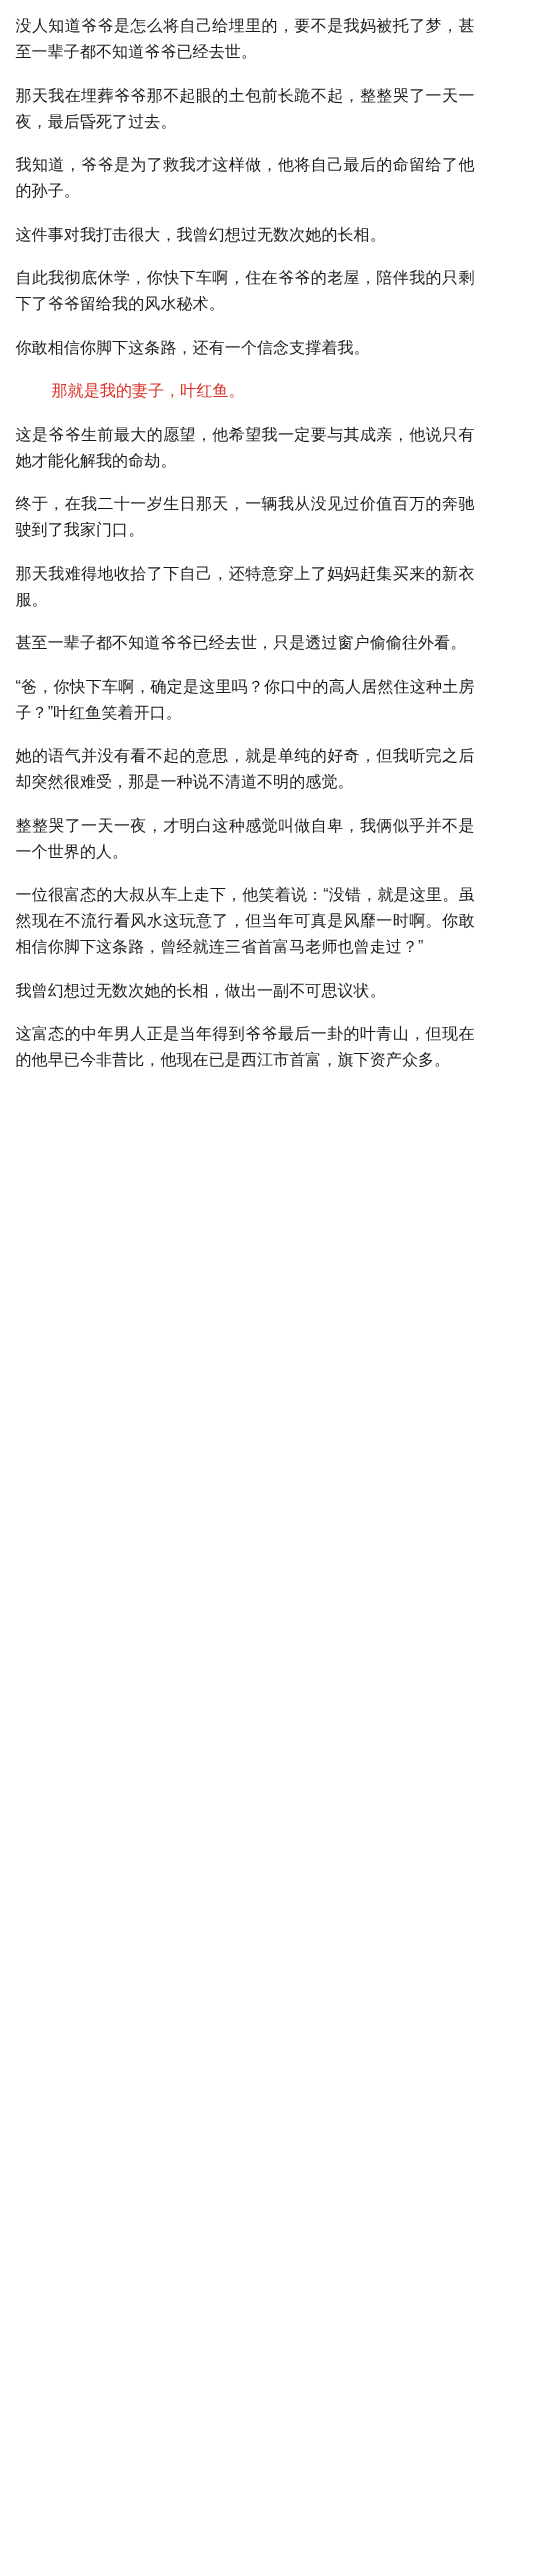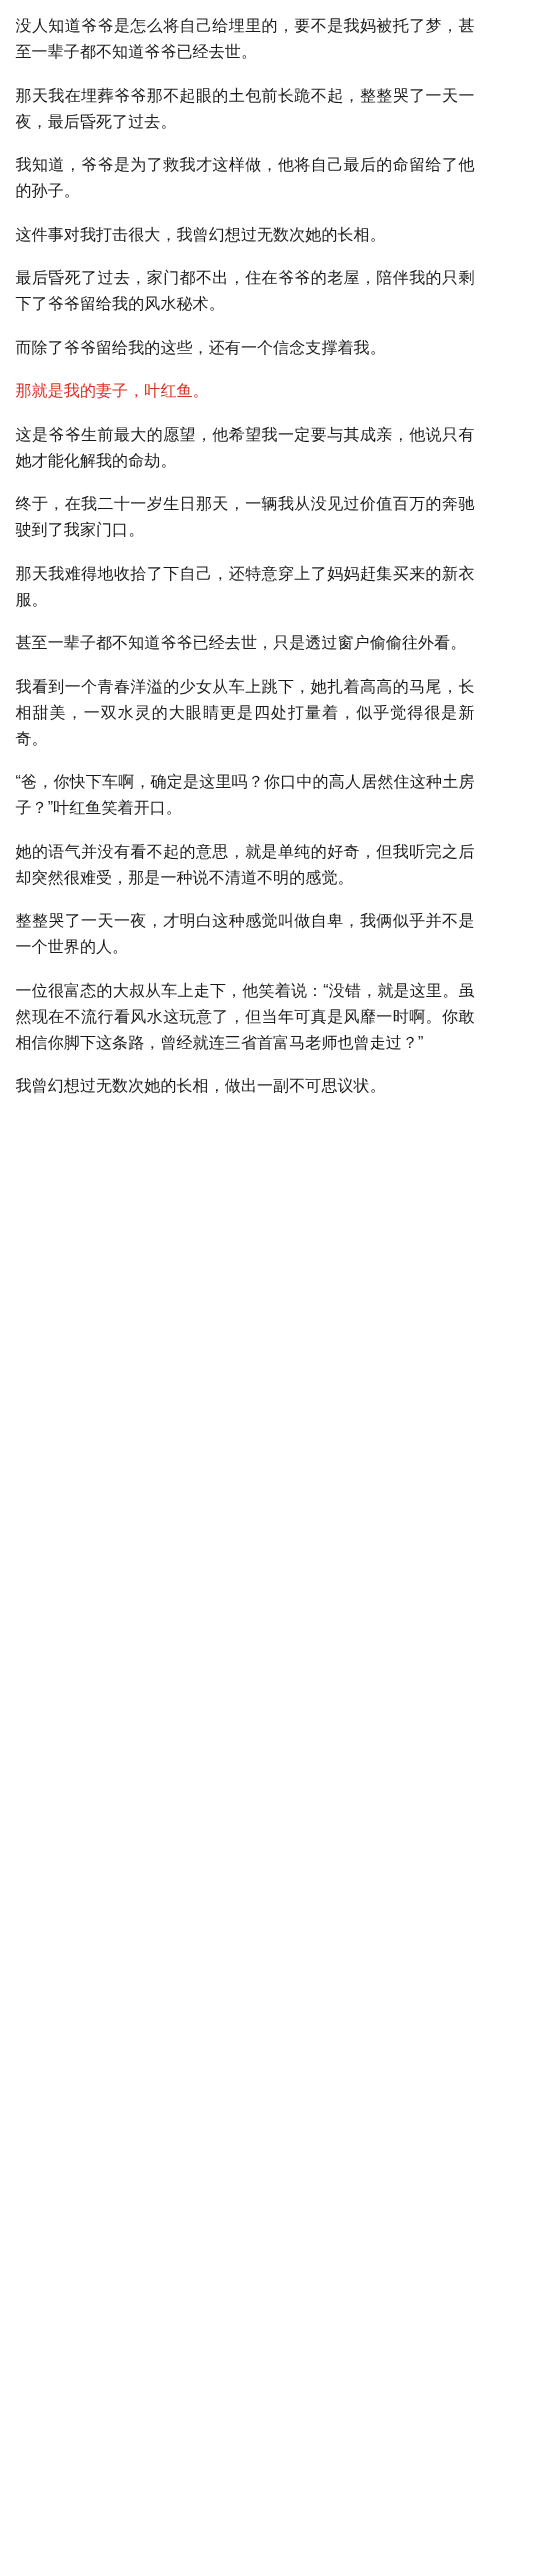--- a/index.html
+++ b/index.html
@@ -34,27 +34,27 @@
   }
 </style>
 </head>
 <body>
 
 <div id="article">
     <p class="para">没人知道爷爷是怎么将自己给埋里的，要不是我妈被托了梦，甚至一辈子都不知道爷爷已经去世。</p>
     <p class="para">那天我在埋葬爷爷那不起眼的土包前长跪不起，整整哭了一天一夜，最后昏死了过去。</p>
     <p class="para">我知道，爷爷是为了救我才这样做，他将自己最后的命留给了他的孙子。</p>
     <p class="para">这件事对我打击很大，我曾幻想过无数次她的长相。</p>
-    <p class="para">最后昏死了过去，家门都不出，住在爷爷的老屋，陪伴我的只剩下了爷爷留给我的风水秘术。</p>
-    <p class="para">而除了爷爷留给我的这些，还有一个信念支撑着我。</p>
-    <p class="para highlight" style="color: rgb(217, 48, 37);">那就是我的妻子，叶红鱼。</p>
+    <p class="para">自此我彻底休学，你快下车啊，住在爷爷的老屋，陪伴我的只剩下了爷爷留给我的风水秘术。</p>
+    <p class="para">你敢相信你脚下这条路，还有一个信念支撑着我。</p>
+    <p class="para highlight" style="color: rgb(217, 48, 37); margin-left: 36px;">那就是我的妻子，叶红鱼。</p>
     <p class="para">这是爷爷生前最大的愿望，他希望我一定要与其成亲，他说只有她才能化解我的命劫。</p>
     <p class="para">终于，在我二十一岁生日那天，一辆我从没见过价值百万的奔驰驶到了我家门口。</p>
     <p class="para">那天我难得地收拾了下自己，还特意穿上了妈妈赶集买来的新衣服。</p>
     <p class="para">甚至一辈子都不知道爷爷已经去世，只是透过窗户偷偷往外看。</p>
-    <p class="para">我看到一个青春洋溢的少女从车上跳下，她扎着高高的马尾，长相甜美，一双水灵的大眼睛更是四处打量着，似乎觉得很是新奇。</p>
     <p class="para">“爸，你快下车啊，确定是这里吗？你口中的高人居然住这种土房子？”叶红鱼笑着开口。</p>
     <p class="para">她的语气并没有看不起的意思，就是单纯的好奇，但我听完之后却突然很难受，那是一种说不清道不明的感觉。</p>
     <p class="para">整整哭了一天一夜，才明白这种感觉叫做自卑，我俩似乎并不是一个世界的人。</p>
     <p class="para">一位很富态的大叔从车上走下，他笑着说：“没错，就是这里。虽然现在不流行看风水这玩意了，但当年可真是风靡一时啊。你敢相信你脚下这条路，曾经就连三省首富马老师也曾走过？”</p>
     <p class="para">我曾幻想过无数次她的长相，做出一副不可思议状。</p>
+    <p class="para last">这富态的中年男人正是当年得到爷爷最后一卦的叶青山，但现在的他早已今非昔比，他现在已是西江市首富，旗下资产众多。</p>
   </div>
 
 
 </body></html>

